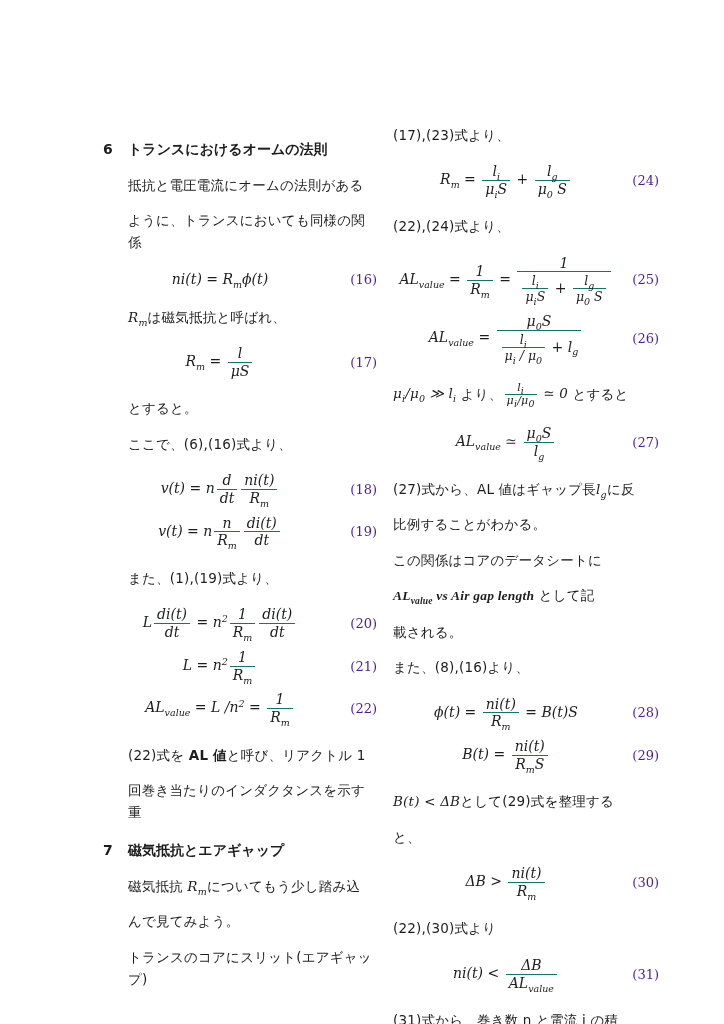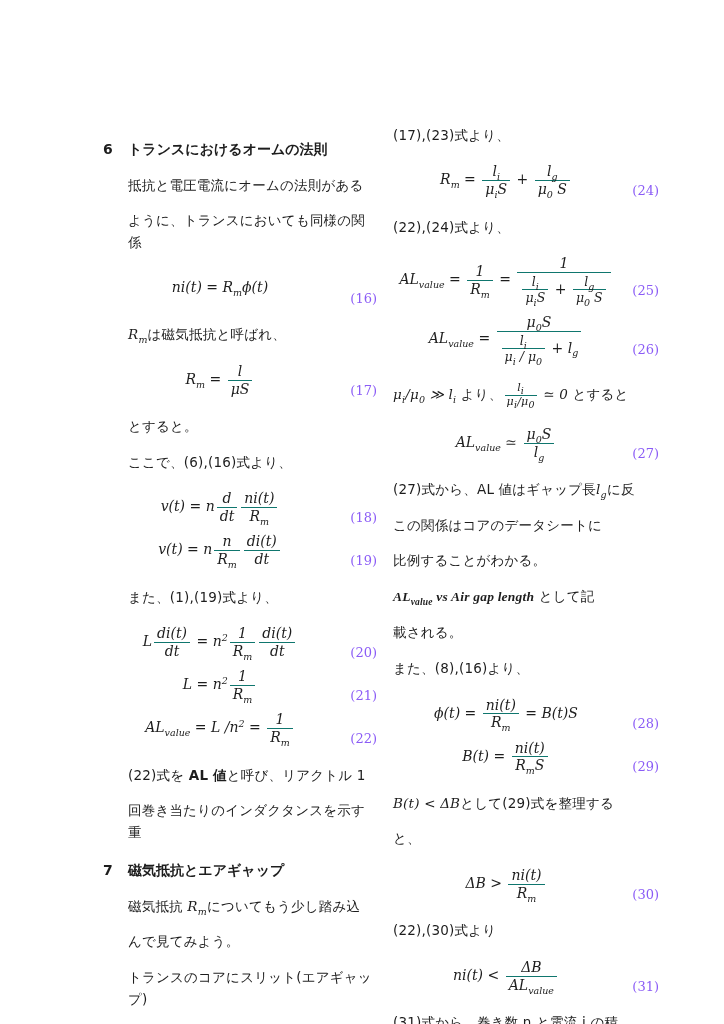--- a/index.html
+++ b/index.html
@@ -10,21 +10,21 @@
   .col-right{left:393px;top:110px;width:266px;}
   .ln{padding-left:25px;line-height:22px;font-size:13.5px;letter-spacing:0.2px;min-height:22px;}
   .col-right .ln{padding-left:0;}
   .hd{display:flex;font-weight:bold;font-size:14px;line-height:22px;}
   .hd-num{width:25px;flex:none;}
   .hd-sp{margin-top:16px;}
   .eq{display:flex;align-items:center;padding:4px 0;}
   .eq-body{flex:1;text-align:center;font-family:"DejaVu Serif",serif;font-style:italic;
            font-size:14px;line-height:1.25;}
   .eq-num{width:40px;flex:none;text-align:right;font-family:"DejaVu Serif",serif;
-          font-style:normal;font-size:13px;color:#8b5cf6;margin-top:20px;}
+          font-style:normal;font-size:13px;color:#4c1d95;}
   .mi{font-family:"DejaVu Serif",serif;font-style:italic;}
   .mb{font-weight:bold;font-family:Liberation Serif, serif;}
   sub{font-size:9.5px;line-height:0;}
   sup{font-size:9.5px;line-height:0;}
   .fr{display:inline-block;vertical-align:middle;text-align:center;margin:0 2px;}
   .fr .nu,.fr .de{display:block;line-height:1.2;padding:0 3px;}
   .fr .de{border-top:1px solid #0f766e;}
   .fr .fr{font-size:12.5px;margin:1px 2px;}
   .ifr .fr{font-size:11px;}
   .ifr .fr .nu,.ifr .fr .de{line-height:1.15;padding:0 2px;}
@@ -99,22 +99,22 @@
     <div class="eq">
       <span class="eq-body">AL<sub>value</sub> = <span class="fr"><span class="nu">μ<sub>0</sub>S</span><span class="de"><span class="fr"><span class="nu">l<sub>i</sub></span><span class="de">μ<sub>i</sub> / μ<sub>0</sub></span></span> + l<sub>g</sub></span></span></span>
       <span class="eq-num">(26)</span>
     </div>
     <p class="ln"><span class="mi">μ<sub>i</sub>/μ<sub>0</sub> ≫ l<sub>i</sub></span> より、<span class="mi ifr"><span class="fr"><span class="nu">l<sub>i</sub></span><span class="de">μ<sub>i</sub>/μ<sub>0</sub></span></span> ≃ 0</span>  とすると</p>
     <div class="eq">
       <span class="eq-body">AL<sub>value</sub> ≃ <span class="fr"><span class="nu">μ<sub>0</sub>S</span><span class="de">l<sub>g</sub></span></span></span>
       <span class="eq-num">(27)</span>
     </div>
     <p class="ln">(27)式から、AL 値はギャップ長<span class="mi">l<sub>g</sub></span>に反</p>
+    <p class="ln">比例することがわかる。</p>
     <p class="ln">この関係はコアのデータシートに</p>
-    <p class="ln">比例することがわかる。</p>
     <p class="ln"><span class="mi mb">AL<sub>value</sub> vs Air gap length</span> として記</p>
     <p class="ln">載される。</p>
     <p class="ln">また、(8),(16)より、</p>
     <div class="eq">
       <span class="eq-body">ϕ(t) = <span class="fr"><span class="nu">ni(t)</span><span class="de">R<sub>m</sub></span></span> = B(t)S</span>
       <span class="eq-num">(28)</span>
     </div>
     <div class="eq">
       <span class="eq-body">B(t) = <span class="fr"><span class="nu">ni(t)</span><span class="de">R<sub>m</sub>S</span></span></span>
       <span class="eq-num">(29)</span>

